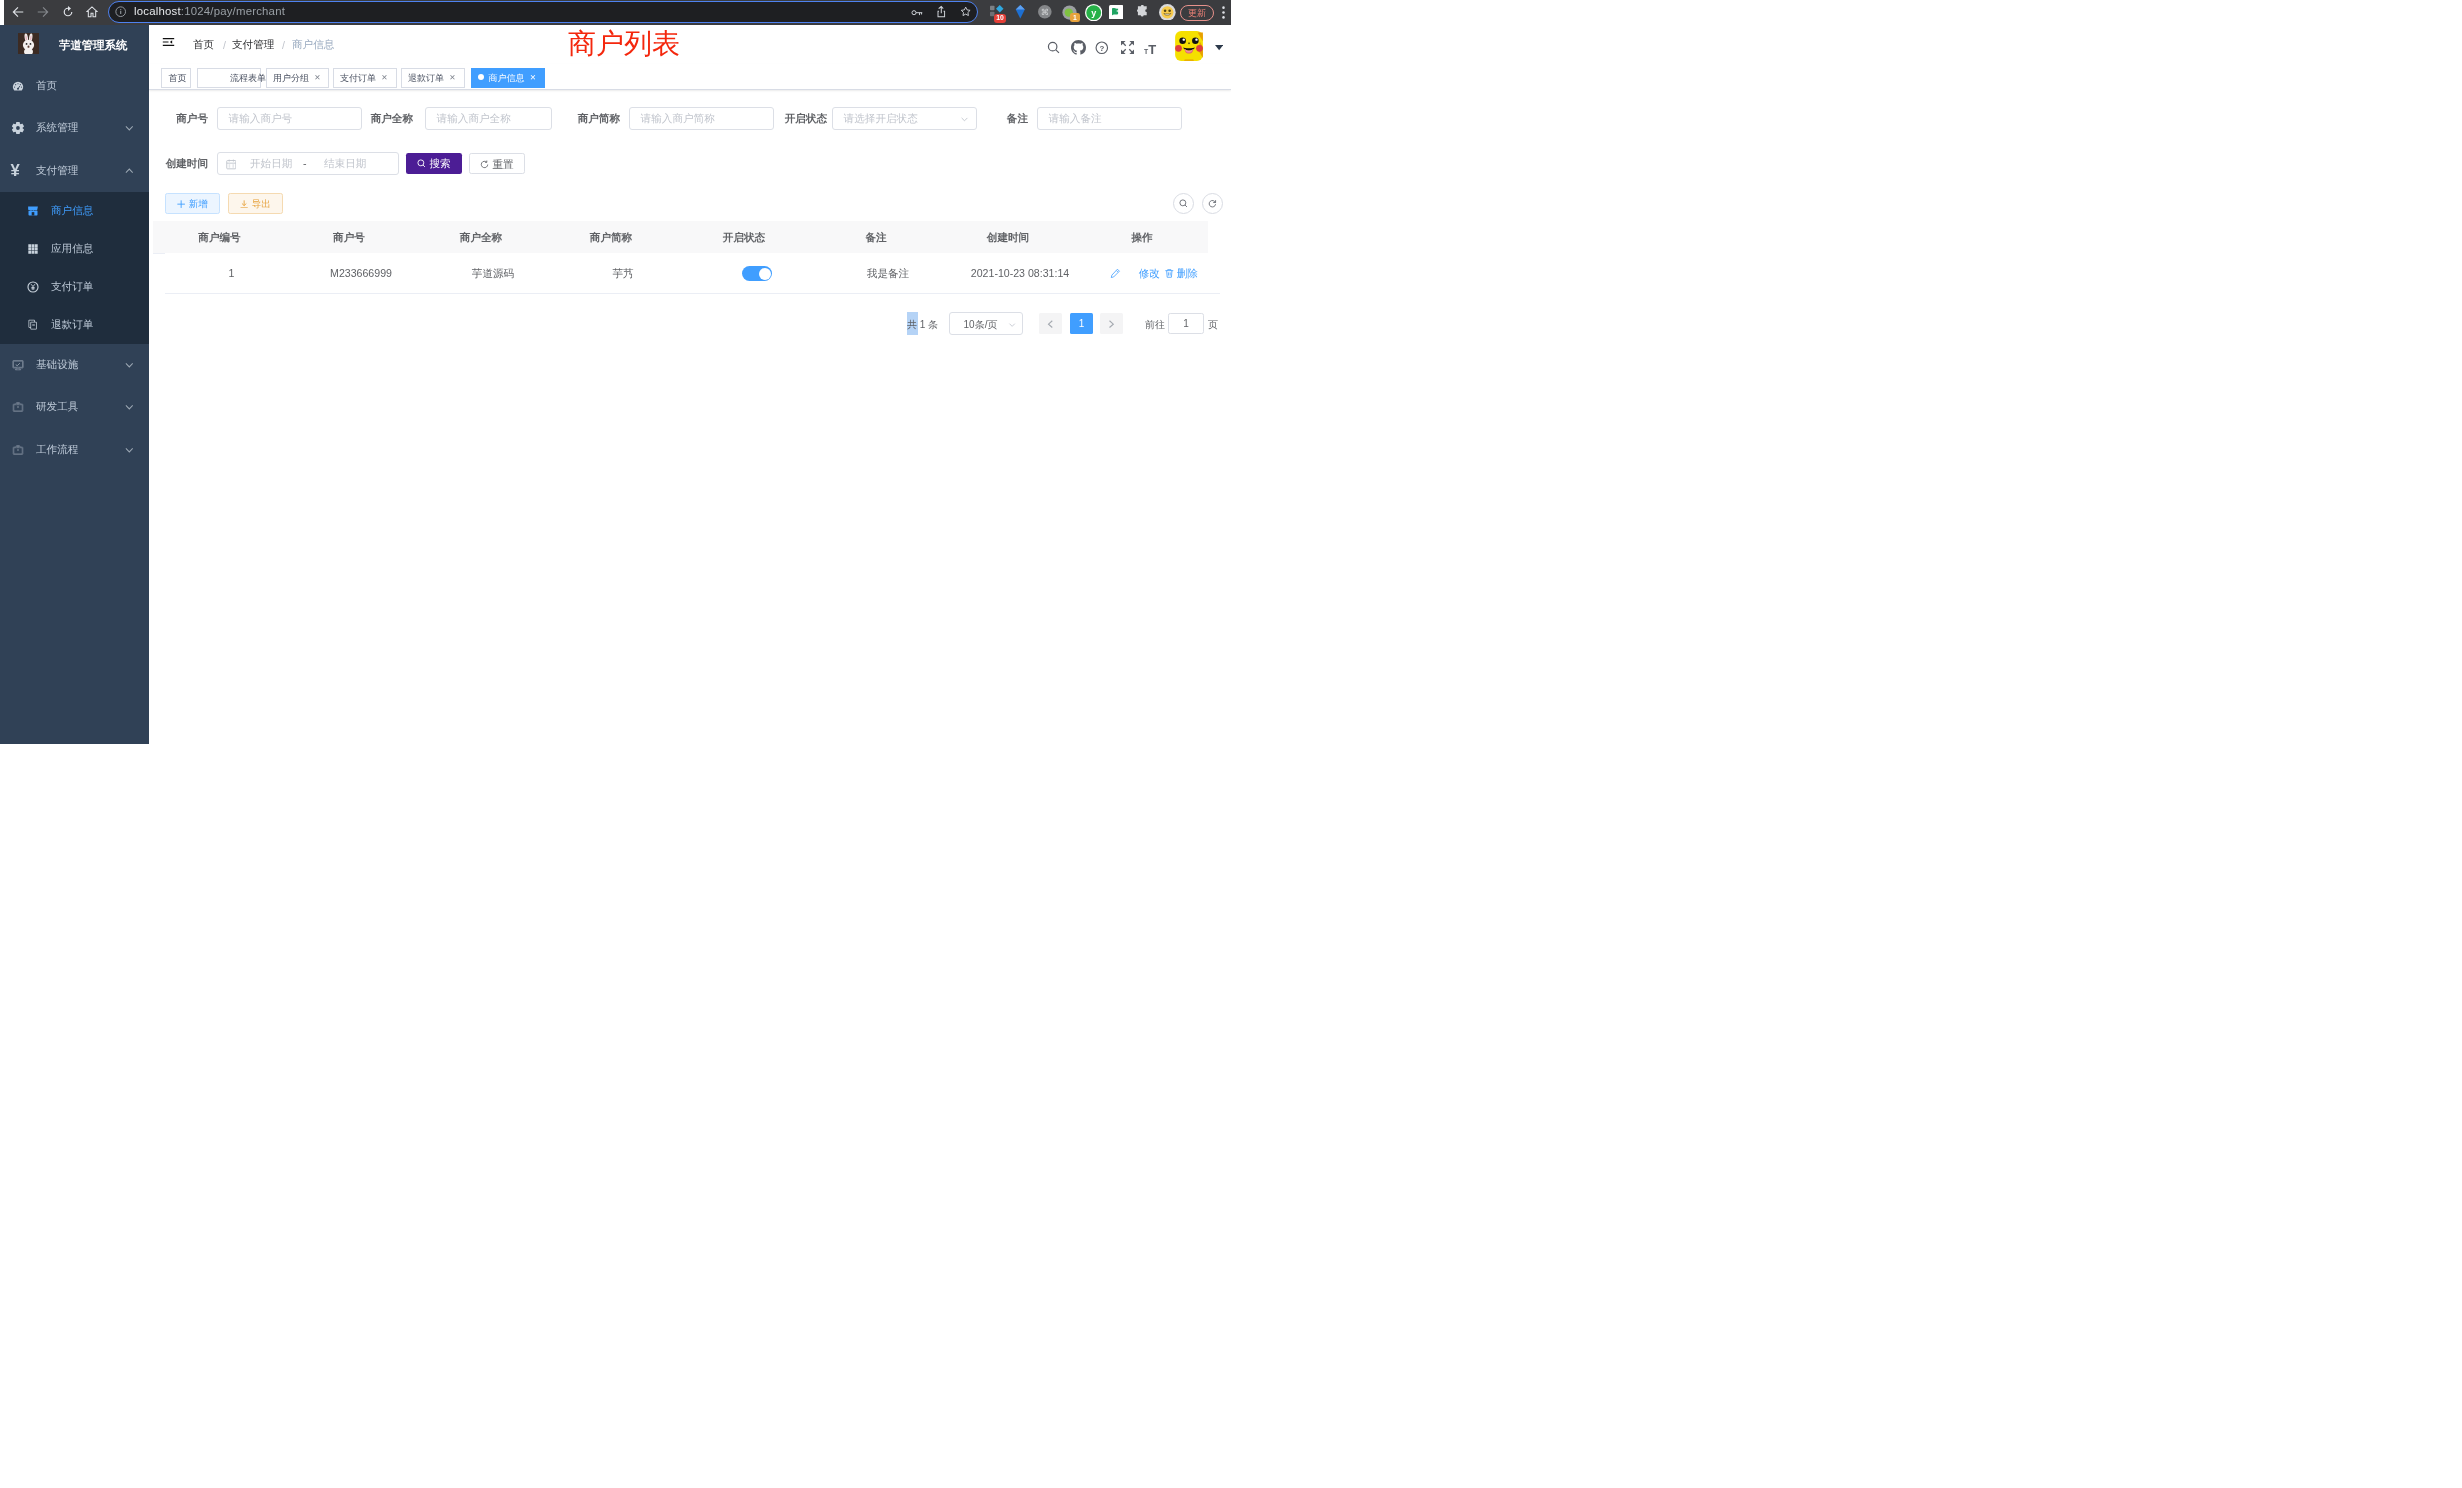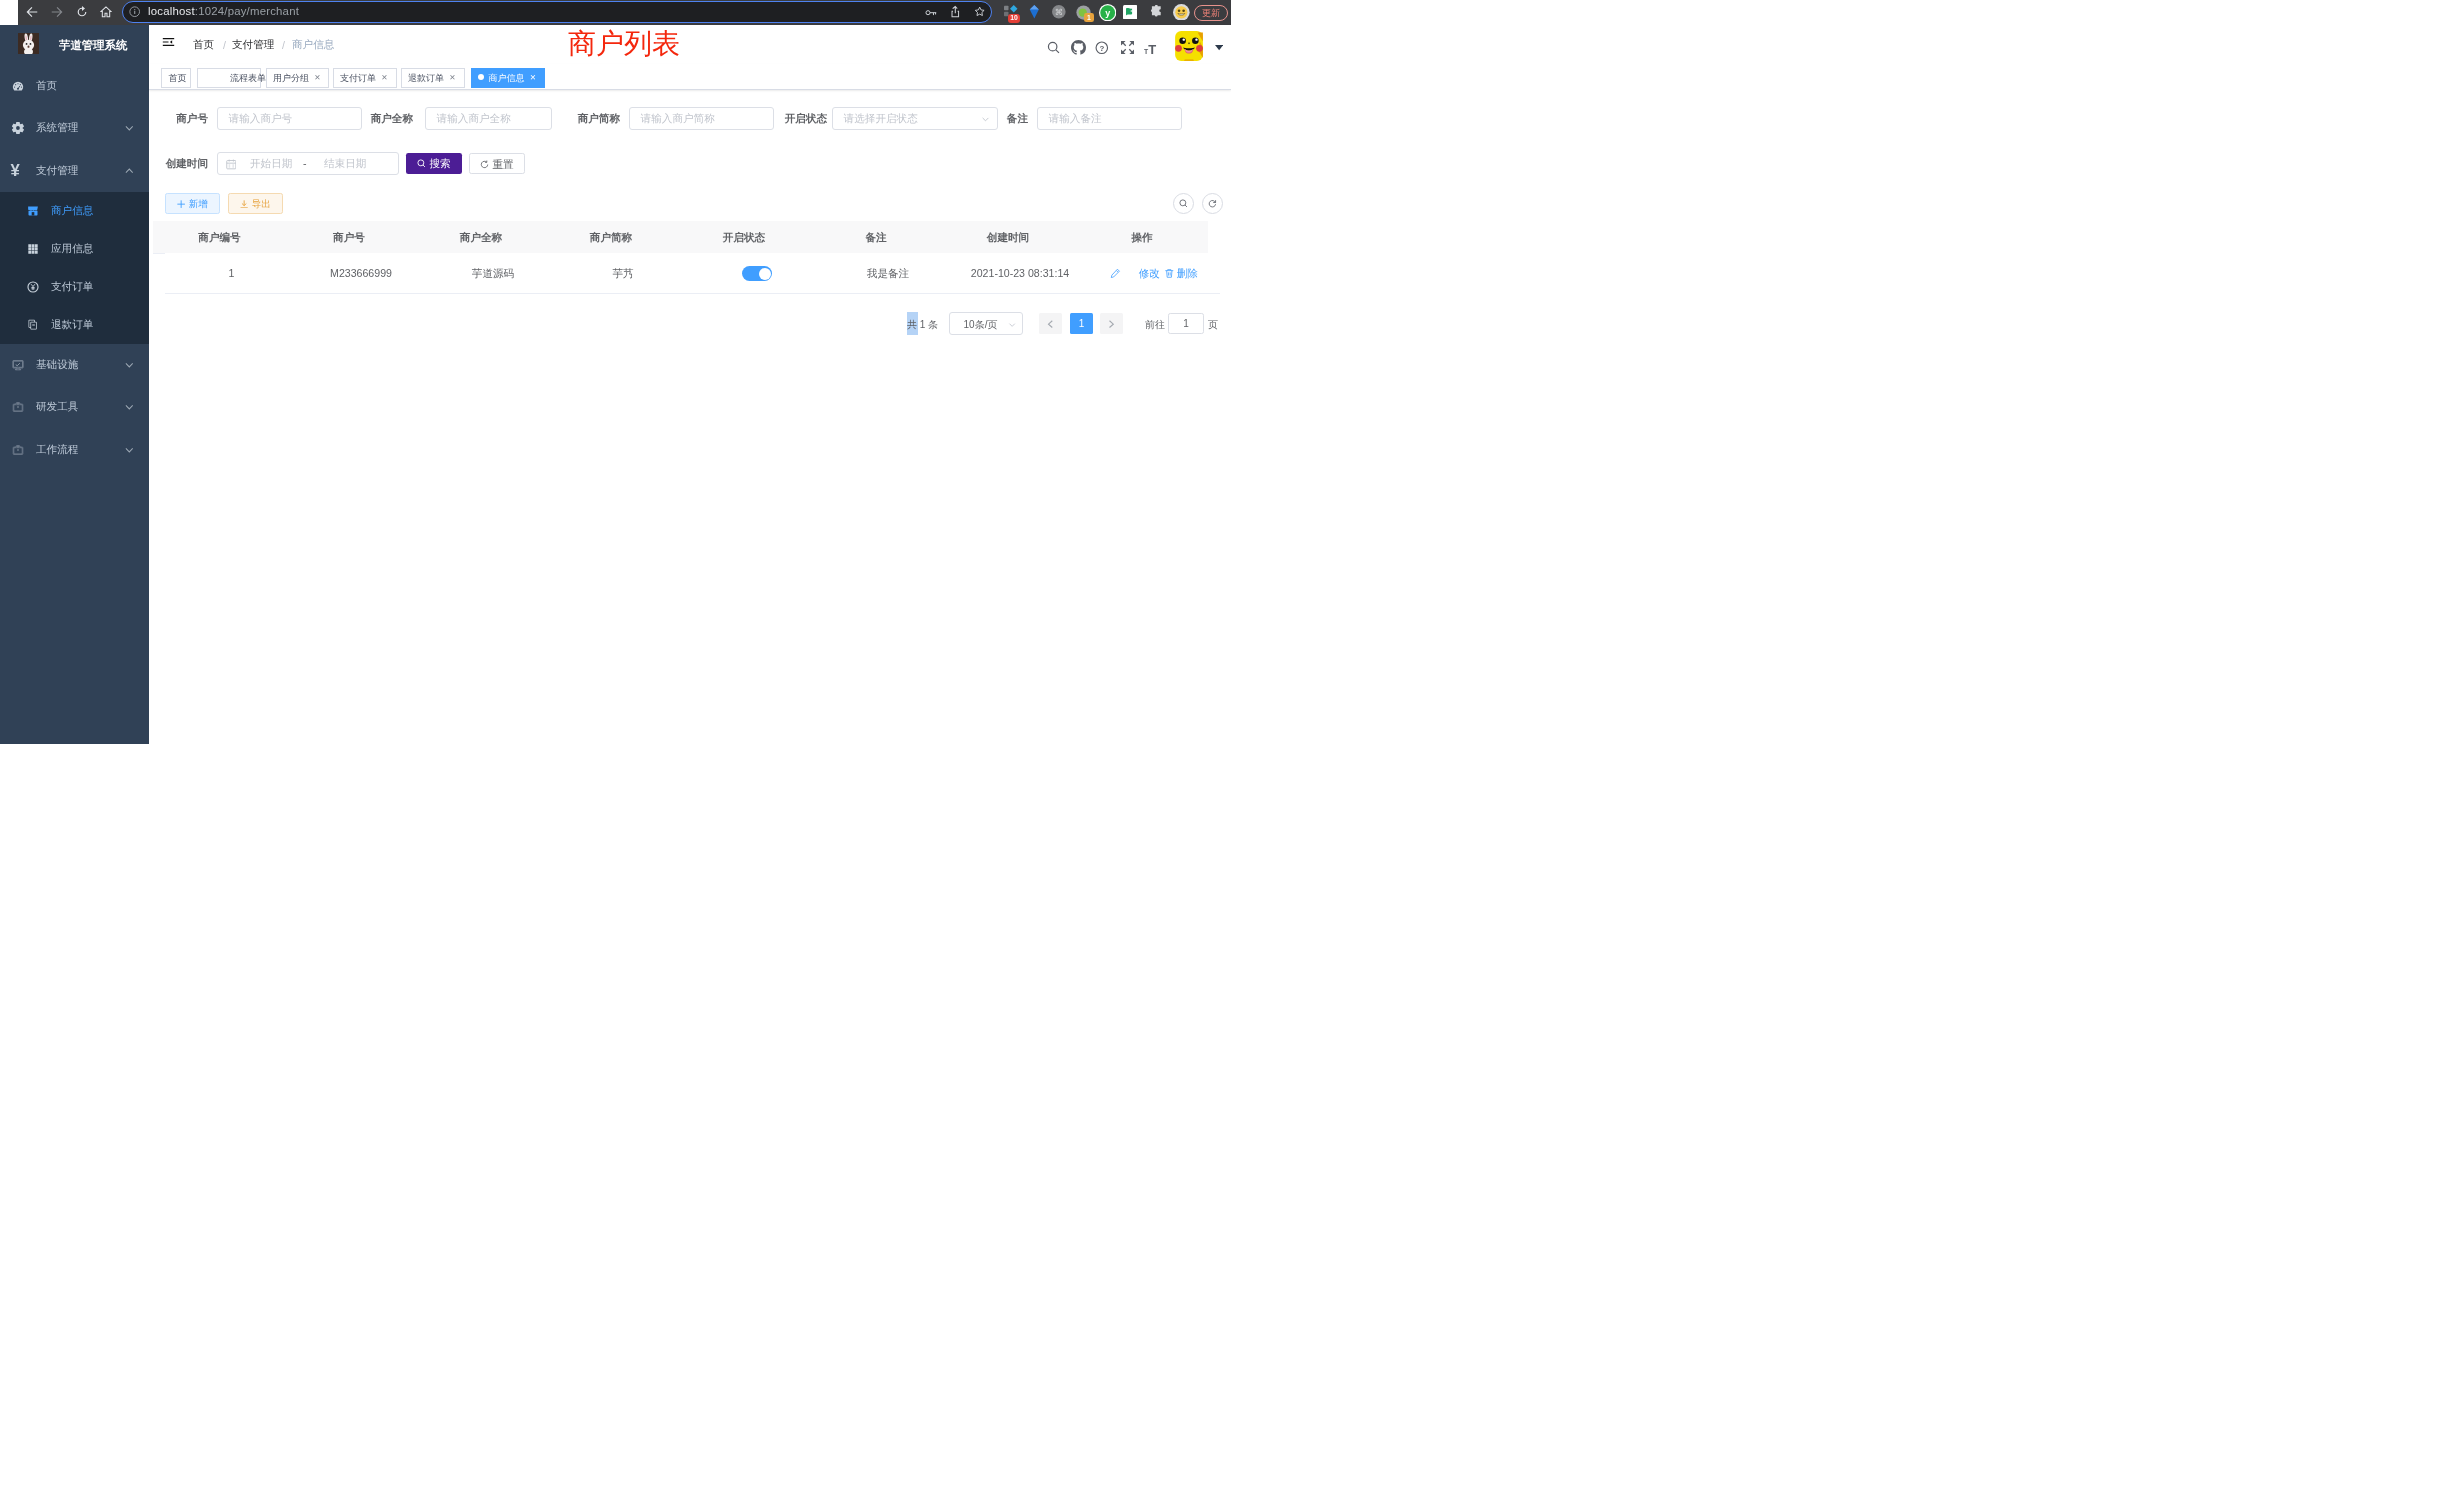--- a/index.html
+++ b/index.html
@@ -1,20 +1,20 @@
 <!DOCTYPE html>
 <html style="font-size:12px"><head>
 <meta charset="utf-8">
 <style>
   * { margin:0; padding:0; box-sizing:border-box; }
   html,body { width:1231px; height:744px; overflow:hidden; }
   body { font-family:"Liberation Sans", sans-serif; background:#fff; position:relative; }
   .abs { position:absolute; }
   
-  #chrome { position:absolute; left:18px; top:0; width:1231px; height:43px; background:#3b3c3f;padding-left:36px; }
+  #chrome { position:absolute; left:4px; top:0; width:1231px; height:43px; background:#3b3c3f;padding-left:36px; }
   #chrome svg { display:block; }
   .urlbar { position:absolute; left:104px; top:0.8px; width:870px; height:22px; background:#1e1f22;
             border:1.9px solid #4e82f0; border-radius:11.4px; }
   .urltext { position:absolute; left:130px; top:5.3px; font-size:11.4px; color:#e8eaed; letter-spacing:0.2px;}
   .urltext .grey { color:#9aa0a6; }
   .badge { position:absolute; border-radius:3px; color:#fff; font-size:6.8px; font-weight:bold;
            text-align:center; }
   .upd { position:absolute; left:1176px; top:4.5px; width:34px; height:16.7px; border:1.1px solid #e7928c;
          border-radius:9px; color:#ee8277; font-size:9px; text-align:center; line-height:14.4px; }
   
@@ -326,21 +326,21 @@
 <div id="rednote">商户列表</div>
 <div id="content">
 
   <div class="flabel" style="left:132px;top:107px;width:76px;">商户号</div>
   <div class="finput" style="left:217px;top:107px;width:145px;">请输入商户号</div>
   <div class="flabel" style="left:337px;top:107px;width:76px;">商户全称</div>
   <div class="finput" style="left:425px;top:107px;width:127px;">请输入商户全称</div>
   <div class="flabel" style="left:544px;top:107px;width:76px;">商户简称</div>
   <div class="finput" style="left:629px;top:107px;width:145px;">请输入商户简称</div>
   <div class="flabel" style="left:751px;top:107px;width:76px;">开启状态</div>
-  <div class="finput" style="left:832px;top:107px;width:166px;">请选择开启状态
+  <div class="finput" style="left:832px;top:107px;width:145px;">请选择开启状态
     <svg class="abs" style="right:6.8px;top:6.8px" width="9" height="9" viewBox="0 0 14 14">
         <path d="M2.5 4.5l4.5 4.5 4.5-4.5" fill="none" stroke="#c0c4cc" stroke-width="1.4"></path>
       </svg>
   </div>
   <div class="flabel" style="left:952px;top:107px;width:76px;">备注</div>
   <div class="finput" style="left:1037px;top:107px;width:145px;">请输入备注</div>
 
   <div class="flabel" style="left:132px;top:152px;width:76px;">创建时间</div>
   <div class="finput" style="left:217px;top:152px;width:182px;padding-left:0;">
     <svg class="abs" style="left:7.6px;top:6px" width="10.6" height="10.6" viewBox="0 0 14 14">

